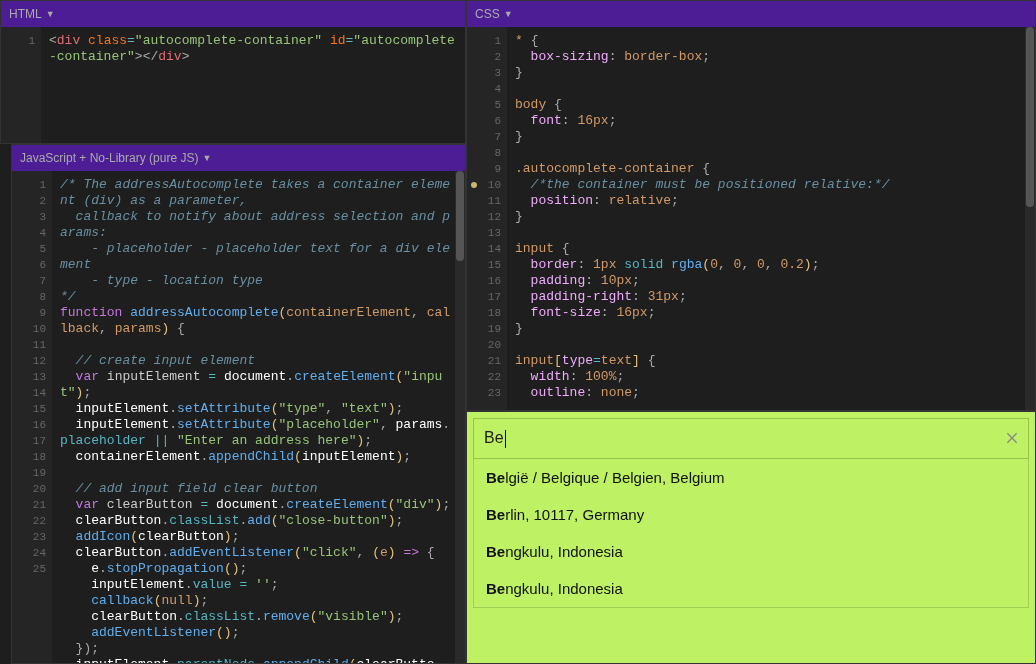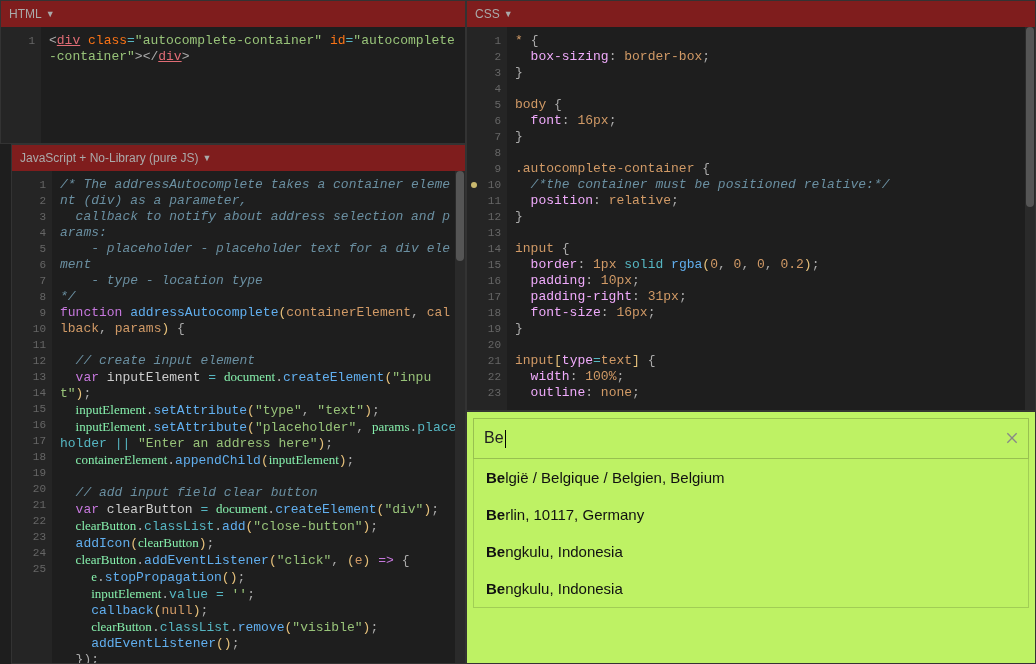--- a/index.html
+++ b/index.html
@@ -26,21 +26,21 @@
   flex-direction: column;
   overflow: hidden;
 }
 
 .panel-html { grid-column: 1; grid-row: 1; }
 .panel-js { grid-column: 1; grid-row: 2 / span 2; margin-left: 11px; }
 .panel-css { grid-column: 2; grid-row: 1 / span 2; }
 .panel-result { grid-column: 2; grid-row: 3; background: #bef264; border-left: 1px solid #333; }
 
 .panel-header {
-  background: #7f1d1d;
+  background: #4c1d95;
   color: #aaa;
   font-size: 12px;
   padding: 6px 8px;
   font-family: Arial, sans-serif;
   display: flex;
   align-items: center;
   gap: 4px;
 }
 
 .panel-header .arrow { font-size: 9px; }
@@ -95,30 +95,30 @@
 }
 .scrollbar .thumb {
   position: absolute;
   left: 1px;
   width: 8px;
   background: #555;
   border-radius: 4px;
 }
 
 
-.c-tag { color: #e06c75; text-decoration: underline; }
+.c-tag { color: #e06c75; }
 .c-attr { color: #f97316; }
 .c-op { color: #56b6c2; }
 .c-str { color: #98c379; }
 .c-punc { color: #aaa; }
 .c-bracket { color: #e5c07b; }
 .c-comment { color: #6a8fa1; font-style: italic; }
 .c-kw { color: #c678dd; }
 .c-func { color: #61afef; }
-.c-var { color: #86efac; font-family: Liberation Serif, serif; }
+.c-var { color: #ffffff; }
 .c-param { color: #d19a66; }
 .c-num { color: #d19a66; }
 .c-prop { color: #56b6c2; }
 .c-propname { color: #f0abfc; }
 .c-selector { color: #d19a66; }
 .c-val { color: #56b6c2; }
 .c-text { color: #ccc; }
 .c-null { color: #d19a66; }
 
 

